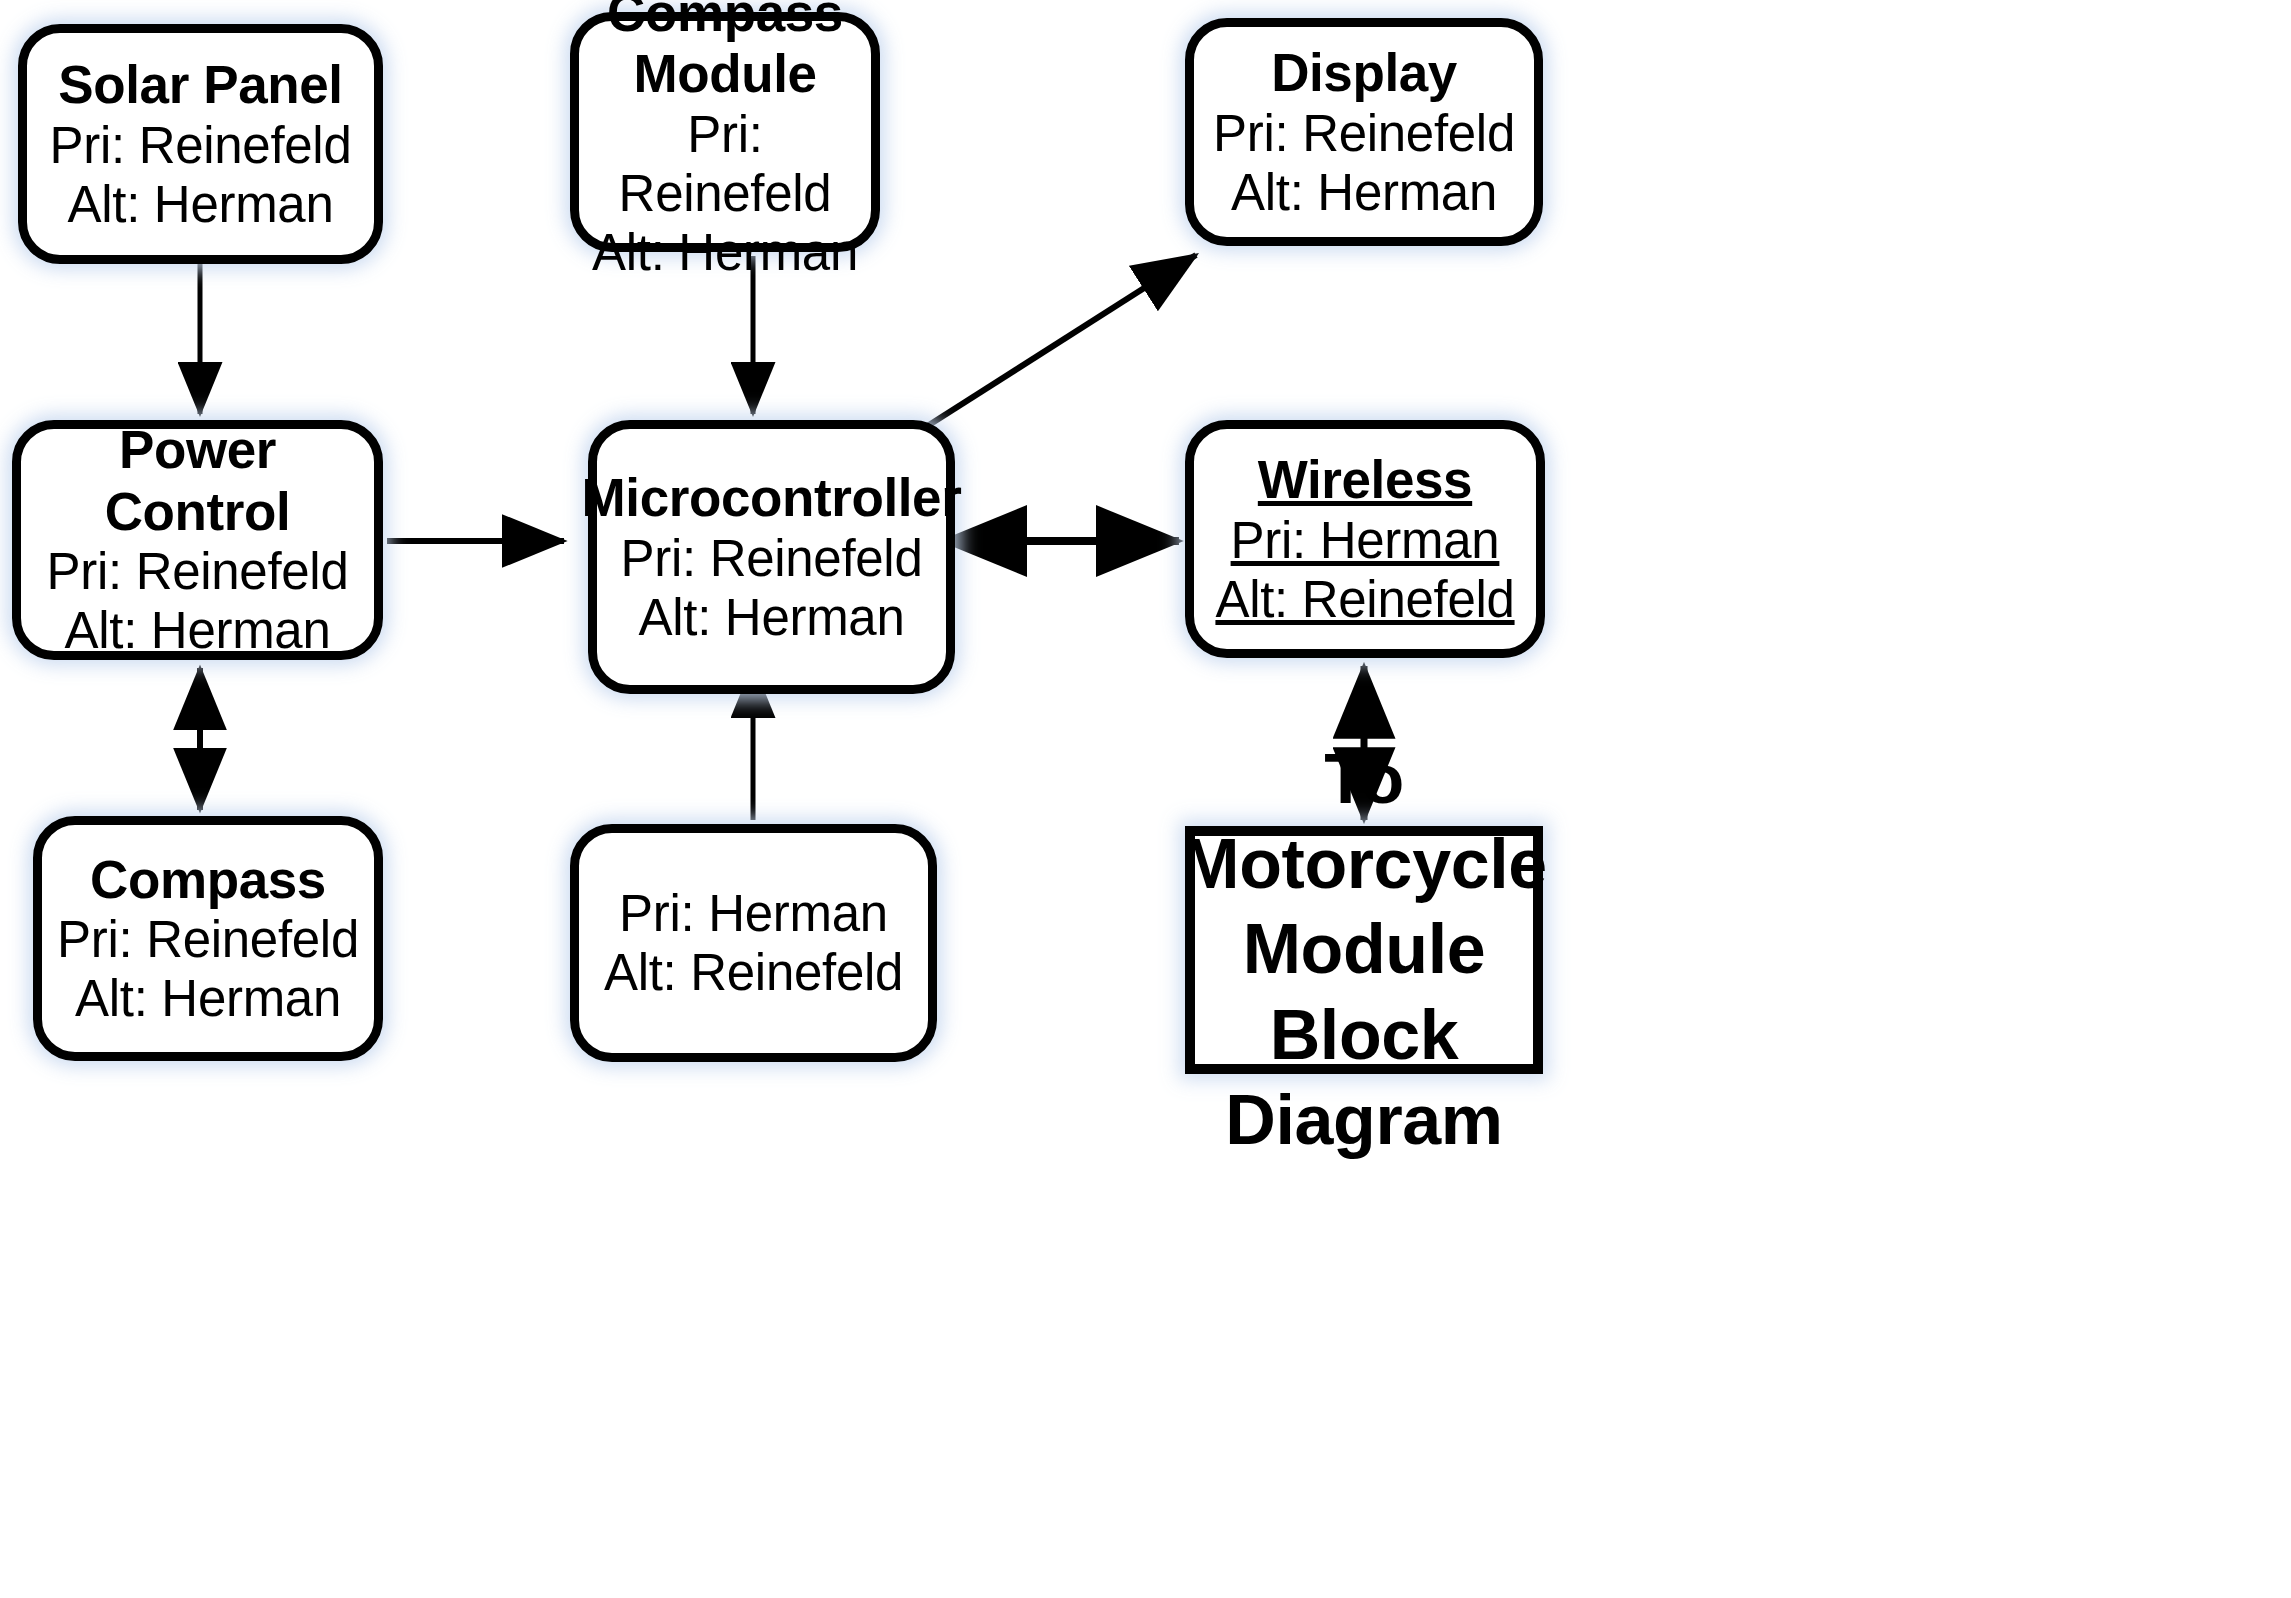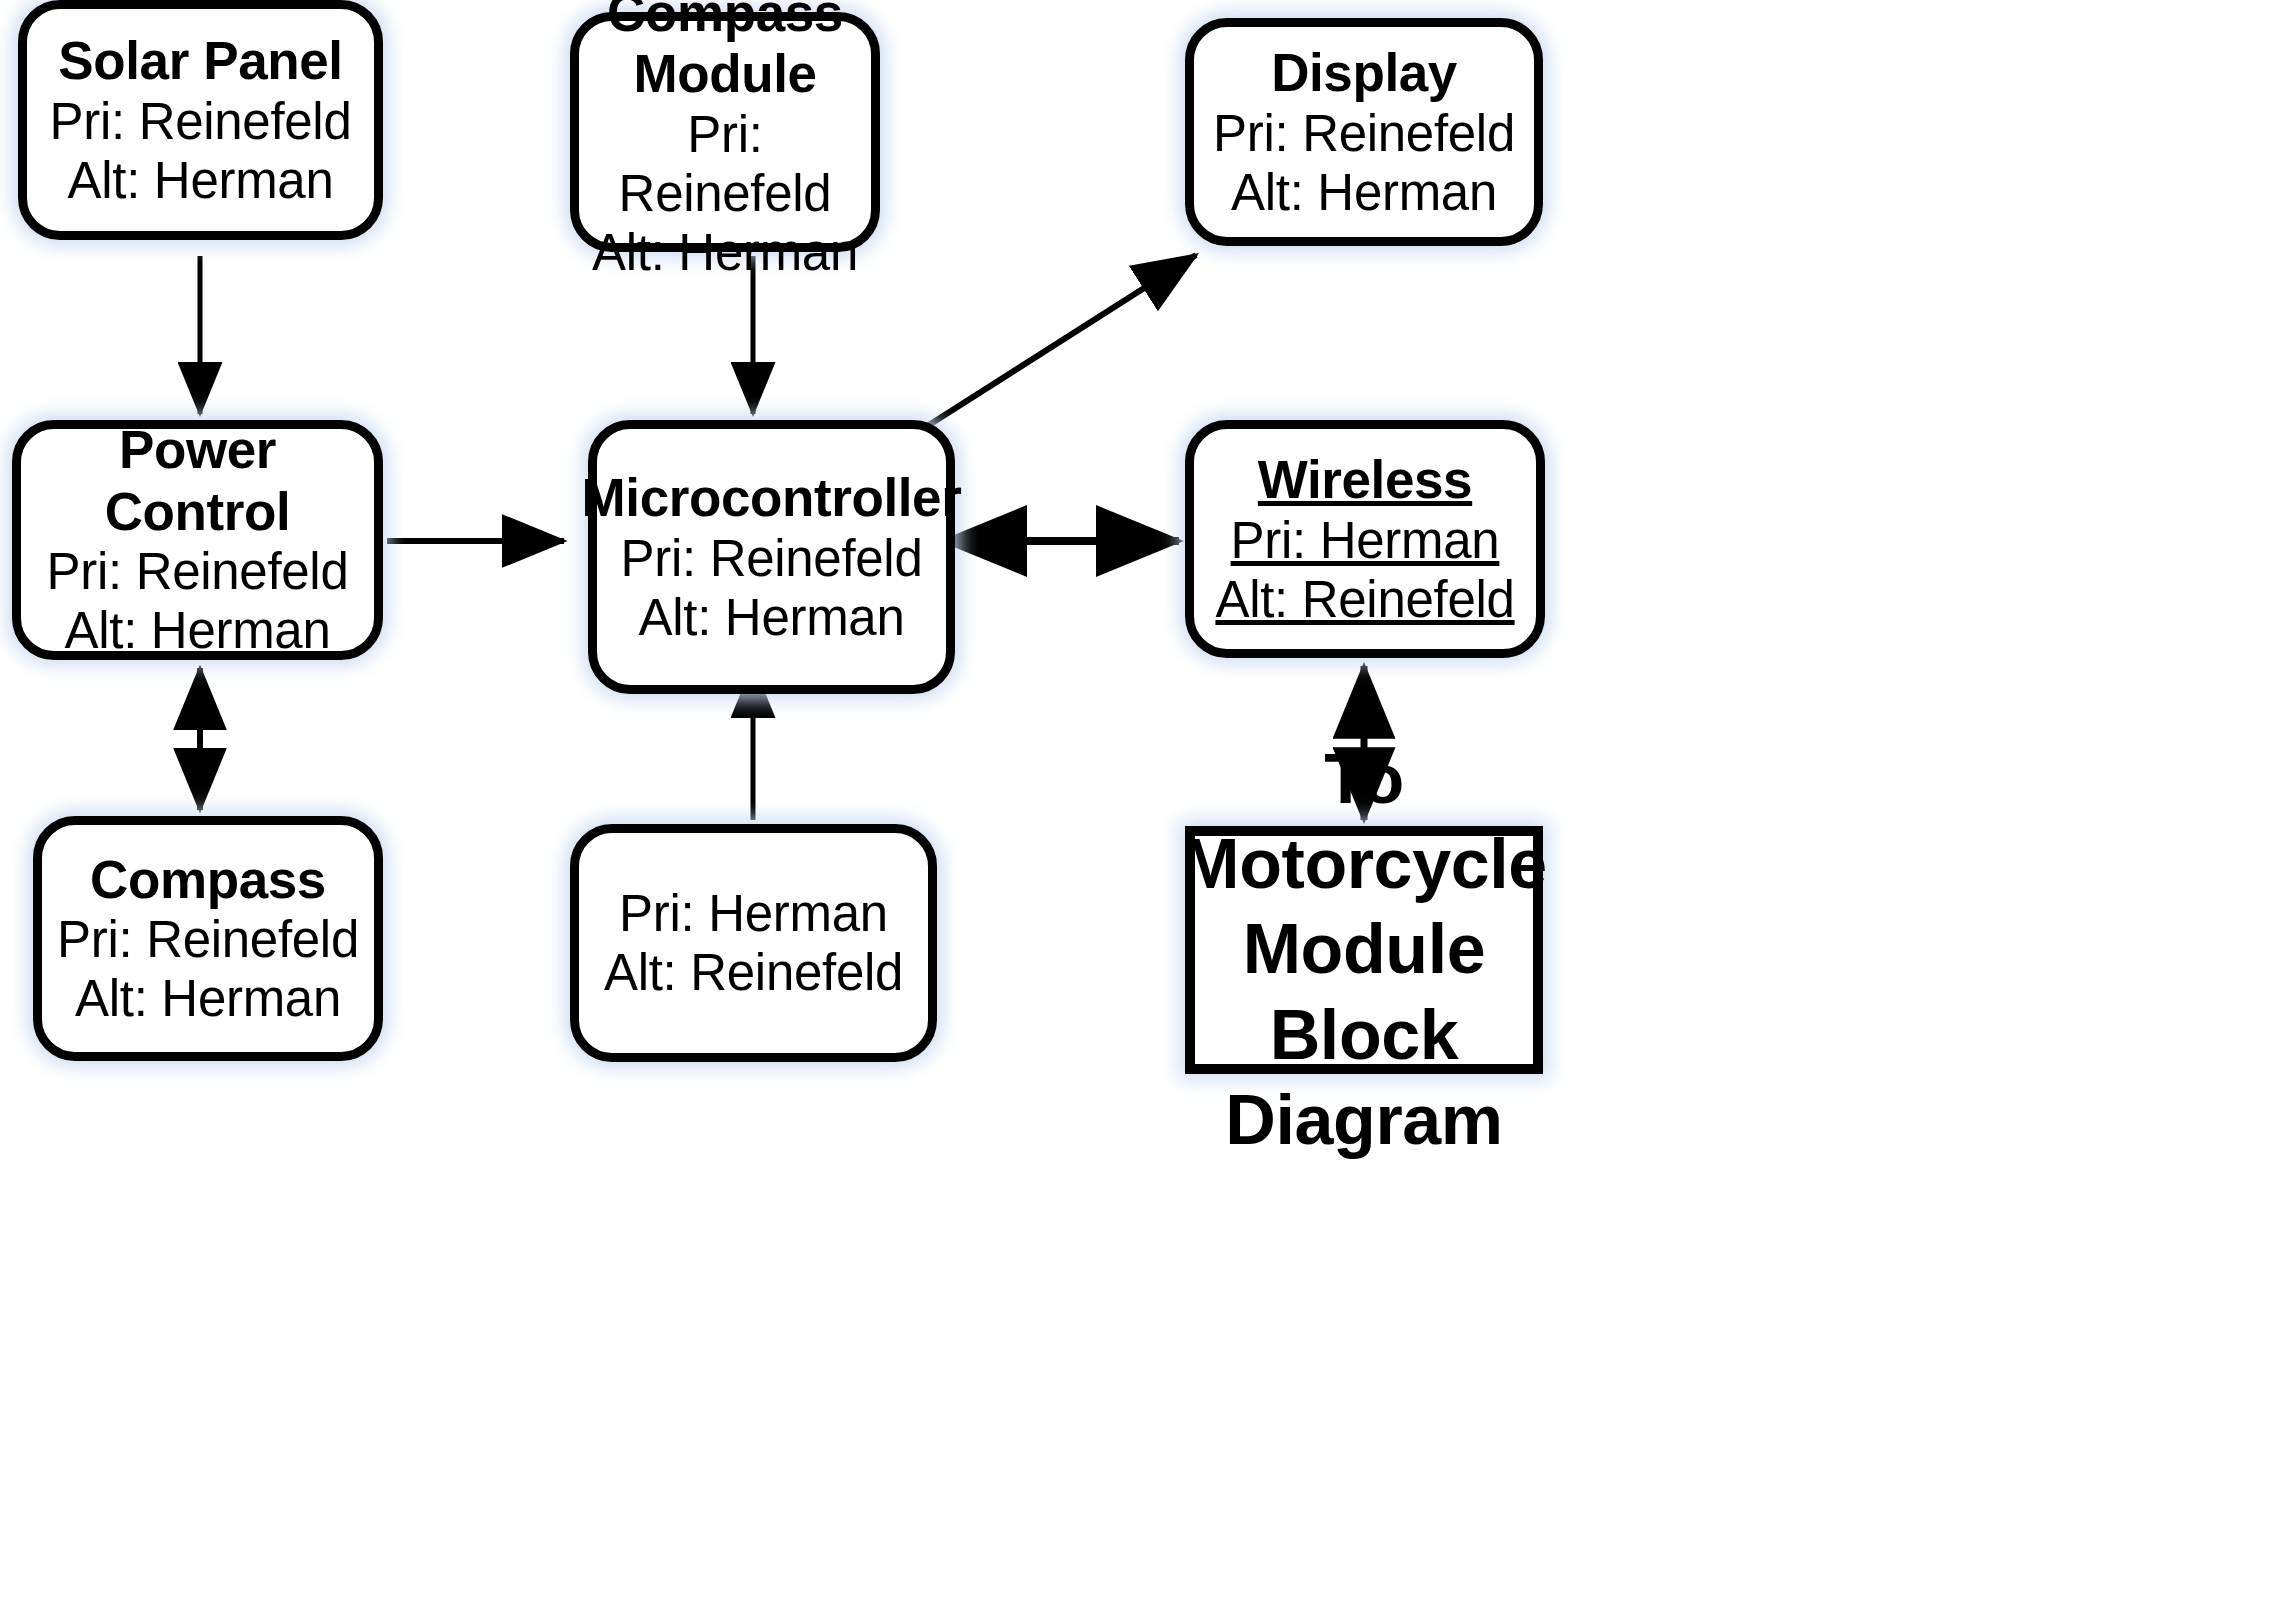--- a/index.html
+++ b/index.html
@@ -56,21 +56,21 @@
     line-height: 1.16;
     letter-spacing: -0.3px;
   }
   .node.sharp .title,
   .node.sharp .line {
     font-weight: bold;
     font-size: 70px;
     line-height: 1.22;
   }
   
-  #node-solar-panel      { left: 18px;   top: 0;   width: 365px; height: 240px; }
+  #node-solar-panel      { left: 18px;   top: 24px;   width: 365px; height: 240px; }
   #node-compass-module   { left: 570px;  top: 12px;   width: 310px; height: 240px; }
   #node-display          { left: 1185px; top: 18px;   width: 358px; height: 228px; }
 
   #node-power-control    { left: 12px;   top: 420px;  width: 371px; height: 240px; }
   #node-microcontroller  { left: 588px;  top: 420px;  width: 367px; height: 274px; }
   #node-wireless-communication { left: 1185px; top: 420px; width: 360px; height: 238px; text-decoration: underline; }
 
   #node-battery          { left: 33px;   top: 816px;  width: 350px; height: 245px; }
   #node-real-time-clock  { left: 570px;  top: 824px;  width: 367px; height: 238px; }
   #node-to-motorcycle    { left: 1185px; top: 826px;  width: 358px; height: 248px; }

